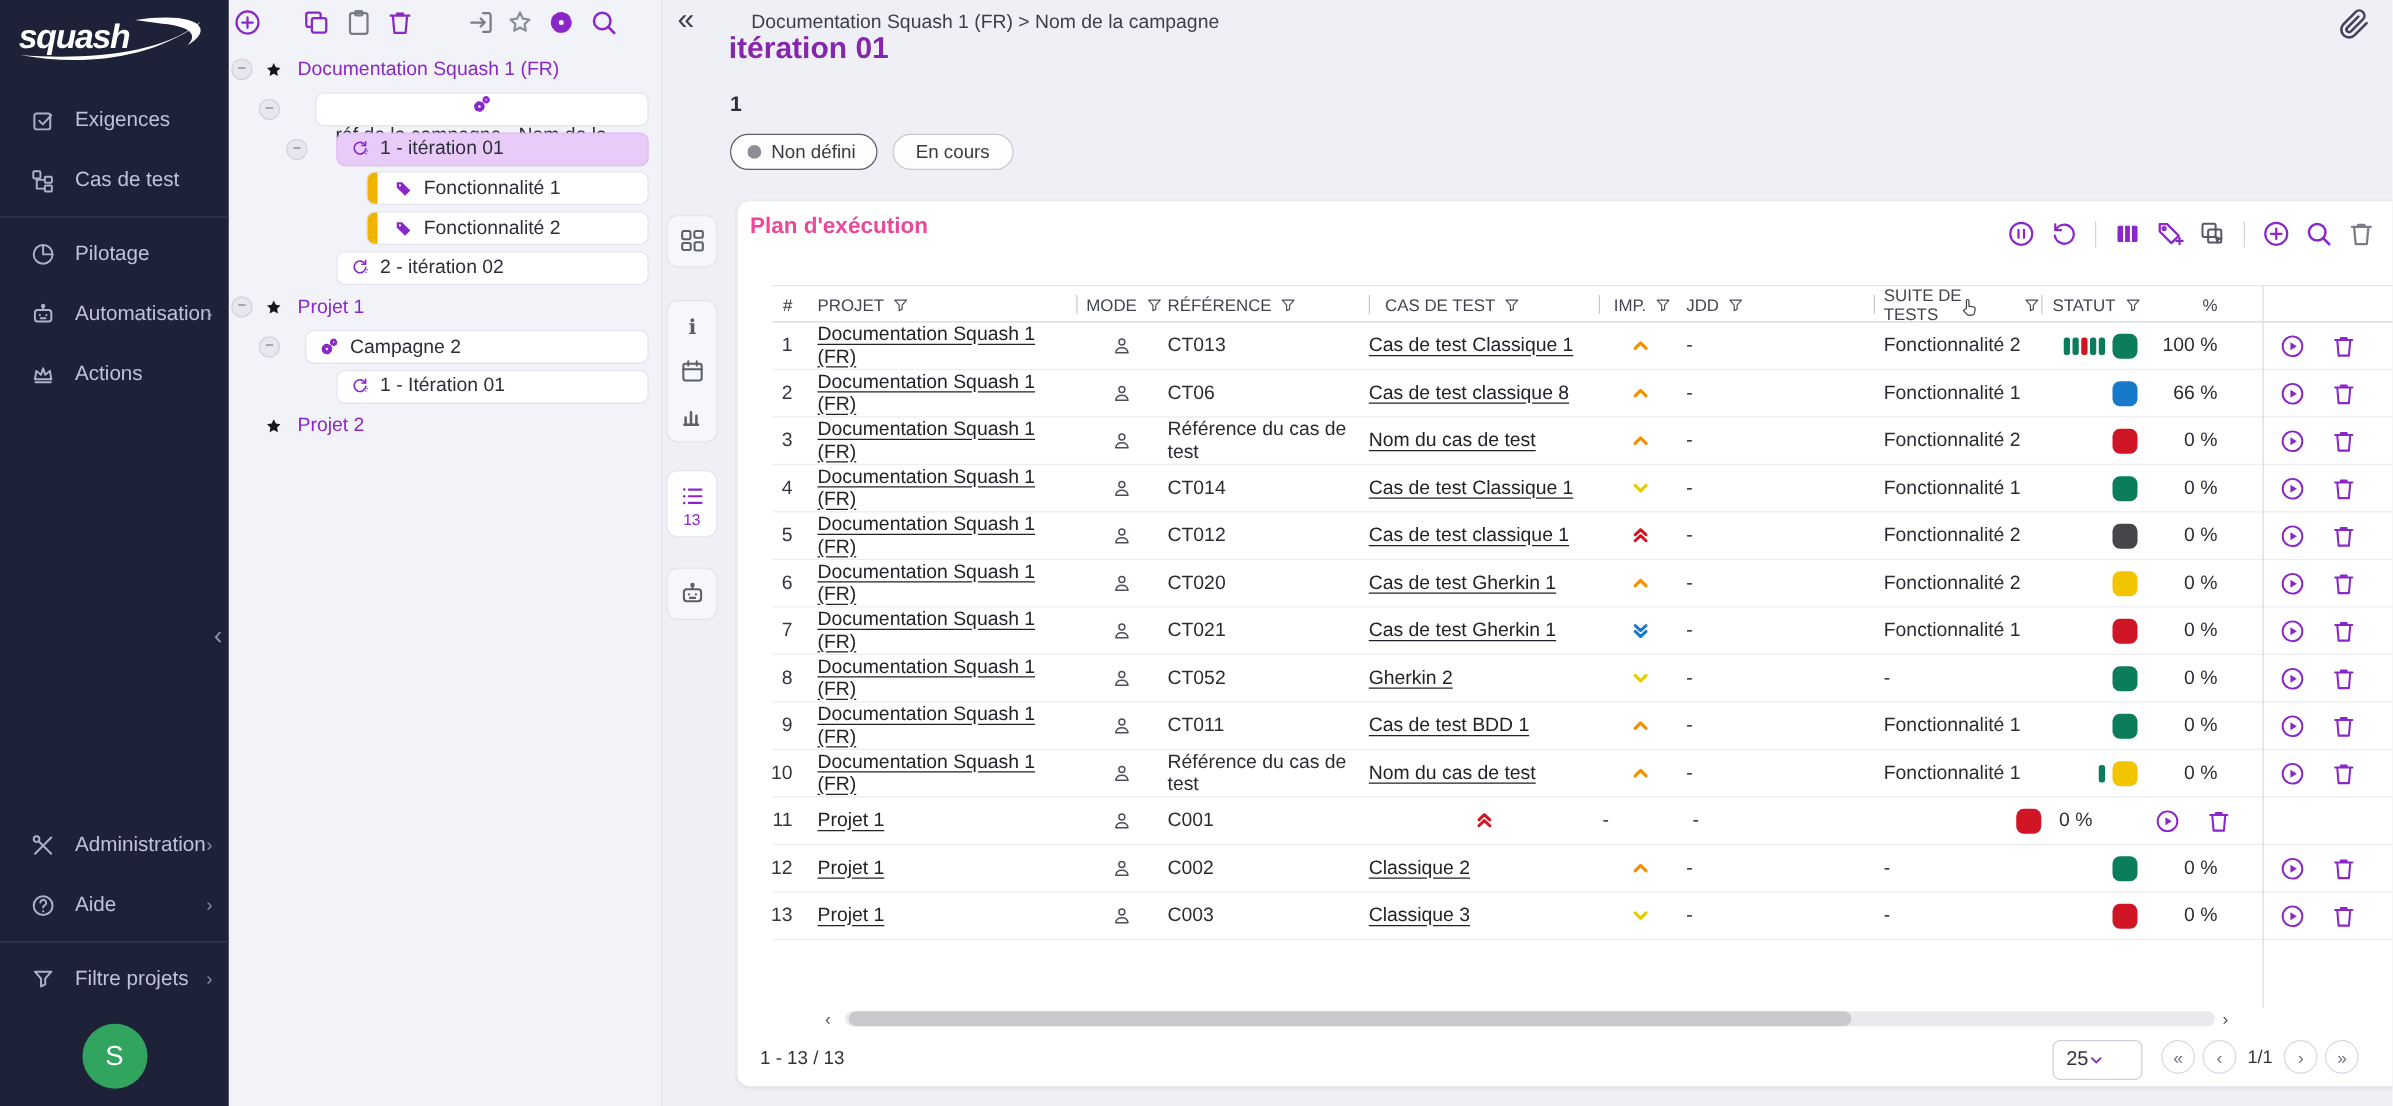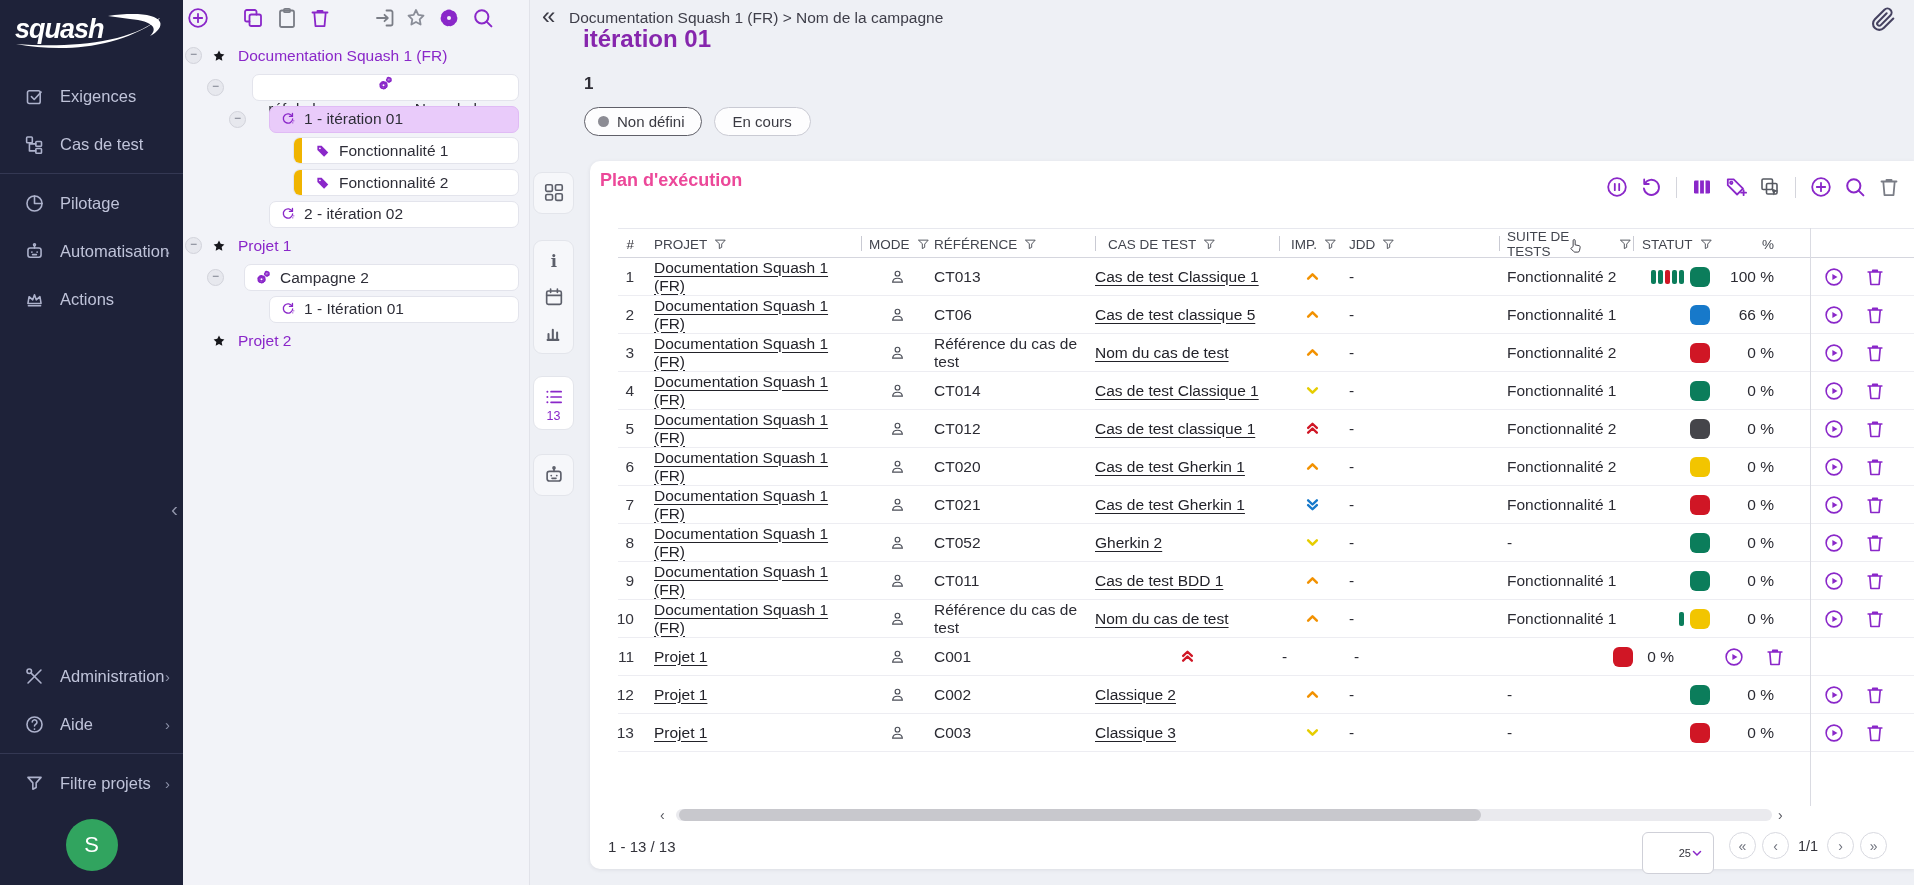--- a/index.html
+++ b/index.html
@@ -33,21 +33,21 @@
   .t-card .tic{color:#8a27c9}
   .suite-bar{width:8px;height:25px;border-radius:6px 0 0 6px;background:#f0b400;margin-right:5px;flex:0 0 8px}
   
   .main{position:absolute;left:529px;top:0;right:0;bottom:0}
   .rail{position:absolute;left:4px;top:172px;width:41px;z-index:4}
   .rail-card{background:#f6f7fa;border:1px solid #e3e5eb;border-radius:9px;display:flex;flex-direction:column;align-items:center;padding:2px 0;color:#5c5f6a}
   .rail-card.active{background:#fff;color:#8a27c9}
   .rail-ic{height:36px;display:flex;align-items:center;cursor:pointer}
   .rail-badge{font-size:12.5px;color:#8a27c9;margin:-6px 0 4px}
   .collapse-btn{position:absolute;left:13px;top:2px;font-size:24px;color:#3c3c46;cursor:pointer}
-  .crumb{position:absolute;left:40px;top:9px;font-size:15.5px;color:#3e3e49;cursor:pointer}
+  .crumb{position:absolute;left:72px;top:9px;font-size:15.5px;color:#3e3e49;cursor:pointer}
   .attach{position:absolute;right:18px;top:7px;color:#454260;cursor:pointer}
   .pg-title{position:absolute;left:54px;top:25px;font-size:24px;font-weight:700;color:#8626ad;margin:0}
   .count{position:absolute;left:55px;top:74px;font-size:17px;font-weight:600;color:#2e2e36}
   .chips{position:absolute;left:55px;top:107px;display:flex;gap:12px}
   .chip{height:29px;border:1px solid #c9cad3;border-radius:16px;display:flex;align-items:center;padding:0 18px;font-size:15px;color:#3a3a42;box-sizing:border-box;background:#fdfdfe}
   .chip.c0{border:1.5px solid #5f5f68;padding:0 16px 0 13px;gap:8px}
   .dot{width:11px;height:11px;border-radius:50%;background:#8c8c94}
   
   .card{position:absolute;left:61px;top:161px;right:0;bottom:16px;background:#fff;border-radius:10px 0 0 10px;box-shadow:0 1px 4px rgba(40,40,60,.09)}
   .plan-title{position:absolute;left:10px;top:9px;font-size:18px;font-weight:700;color:#ec4899;margin:0}
@@ -73,21 +73,21 @@
   .seg{width:5px;height:14px;border-radius:2px}
   .bigstat{width:20px;height:20px;border-radius:6px;margin-left:4px;cursor:pointer}
   .sticky{position:absolute;left:1220px;top:67px;height:578px;width:1px;background:#dadbe2}
   .hand{position:absolute;left:976px;top:76px;z-index:3}
   .hscroll{position:absolute;left:0;top:646px;right:0;height:16px}
   .hs-ar{position:absolute;top:0;font-size:14px;color:#55565e;cursor:pointer}
   .hs-track{position:absolute;left:86px;top:2px;width:1096px;height:12px;background:#eaeaee;border-radius:6px;cursor:pointer}
   .hs-thumb{position:absolute;left:3px;top:0;width:802px;height:12px;background:#c8c8cd;border-radius:6px;cursor:grab}
   .tfoot{position:absolute;left:0;right:0;top:668px;height:40px}
   .range{position:absolute;left:18px;top:9px;font-size:15px;color:#33333b}
-  .psel{position:absolute;left:1052px;top:3px;width:72px;height:42px;border:1px solid #cfd0d8;border-radius:6px;background:#fff;display:flex;align-items:center;justify-content:flex-end;padding:0 10px;font-size:11px;color:#33333b;box-sizing:border-box;cursor:pointer}
+  .psel{position:absolute;left:1052px;top:3px;width:72px;height:32px;border:1px solid #cfd0d8;border-radius:6px;background:#fff;display:flex;align-items:center;justify-content:flex-start;padding:0 10px;font-size:16px;color:#33333b;box-sizing:border-box;cursor:pointer}
   .pager{position:absolute;left:1139px;top:3px;display:flex;align-items:center;gap:6px}
   .pbtn{width:27px;height:27px;border-radius:50%;border:1px solid #d8d9e0;background:#fff;color:#6f727d;font-size:14px;display:flex;align-items:center;justify-content:center;cursor:pointer;box-sizing:border-box}
   .pcur{font-size:14.5px;color:#33333b;margin:0 3px}
 </style>
 </head>
 <body>
 
 <div class="app">
 
   <aside class="sidebar">
@@ -633,21 +633,21 @@
             <div class="cell ca-mode">
               <span>
                 <svg width="19" height="19" viewBox="0 0 24 24" fill="none" stroke="currentColor" stroke-width="1.8" stroke-linecap="round" stroke-linejoin="round">
                   <circle cx="12" cy="8.4" r="3" stroke-width="1.5"></circle>
                   <path d="M5.8 19.2c.4-3.4 2.9-5 6.2-5s5.8 1.6 6.2 5z" stroke-width="1.5"></path>
                 </svg>
               </span>
             </div>
             <div class="cell">CT06</div>
             <div class="cell">
-              <a class="lnk">Cas de test classique 5</a>
+              <a class="lnk">Cas de test classique 8</a>
             </div>
             <div class="cell ca-imp">
               <span style="color:#f29100">
                 <svg width="19" height="19" viewBox="0 0 24 24" fill="none" stroke="currentColor" stroke-width="1.8" stroke-linecap="round" stroke-linejoin="round">
                   <path d="M6.5 14.8L12 9.3l5.5 5.5" stroke-width="3.2"></path>
                 </svg>
               </span>
             </div>
             <div class="cell" style="padding-left:3px">-</div>
             <div class="cell" style="padding-left:8px">Fonctionnalité 1</div>

